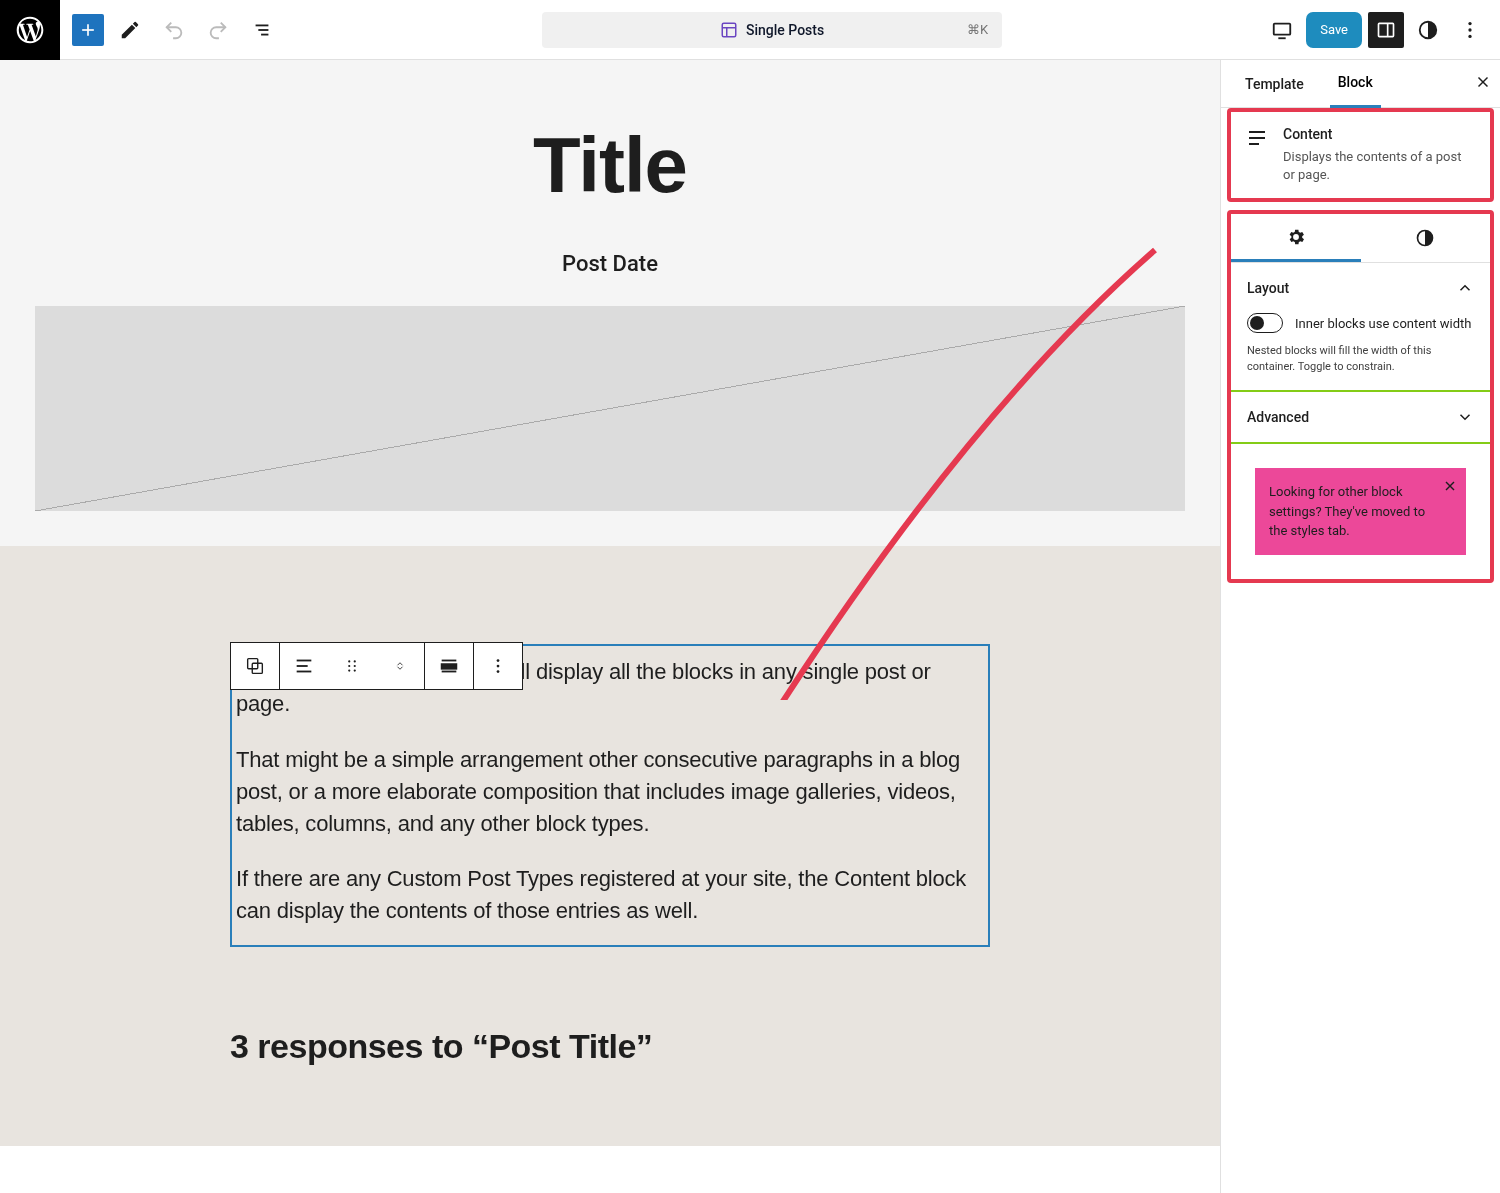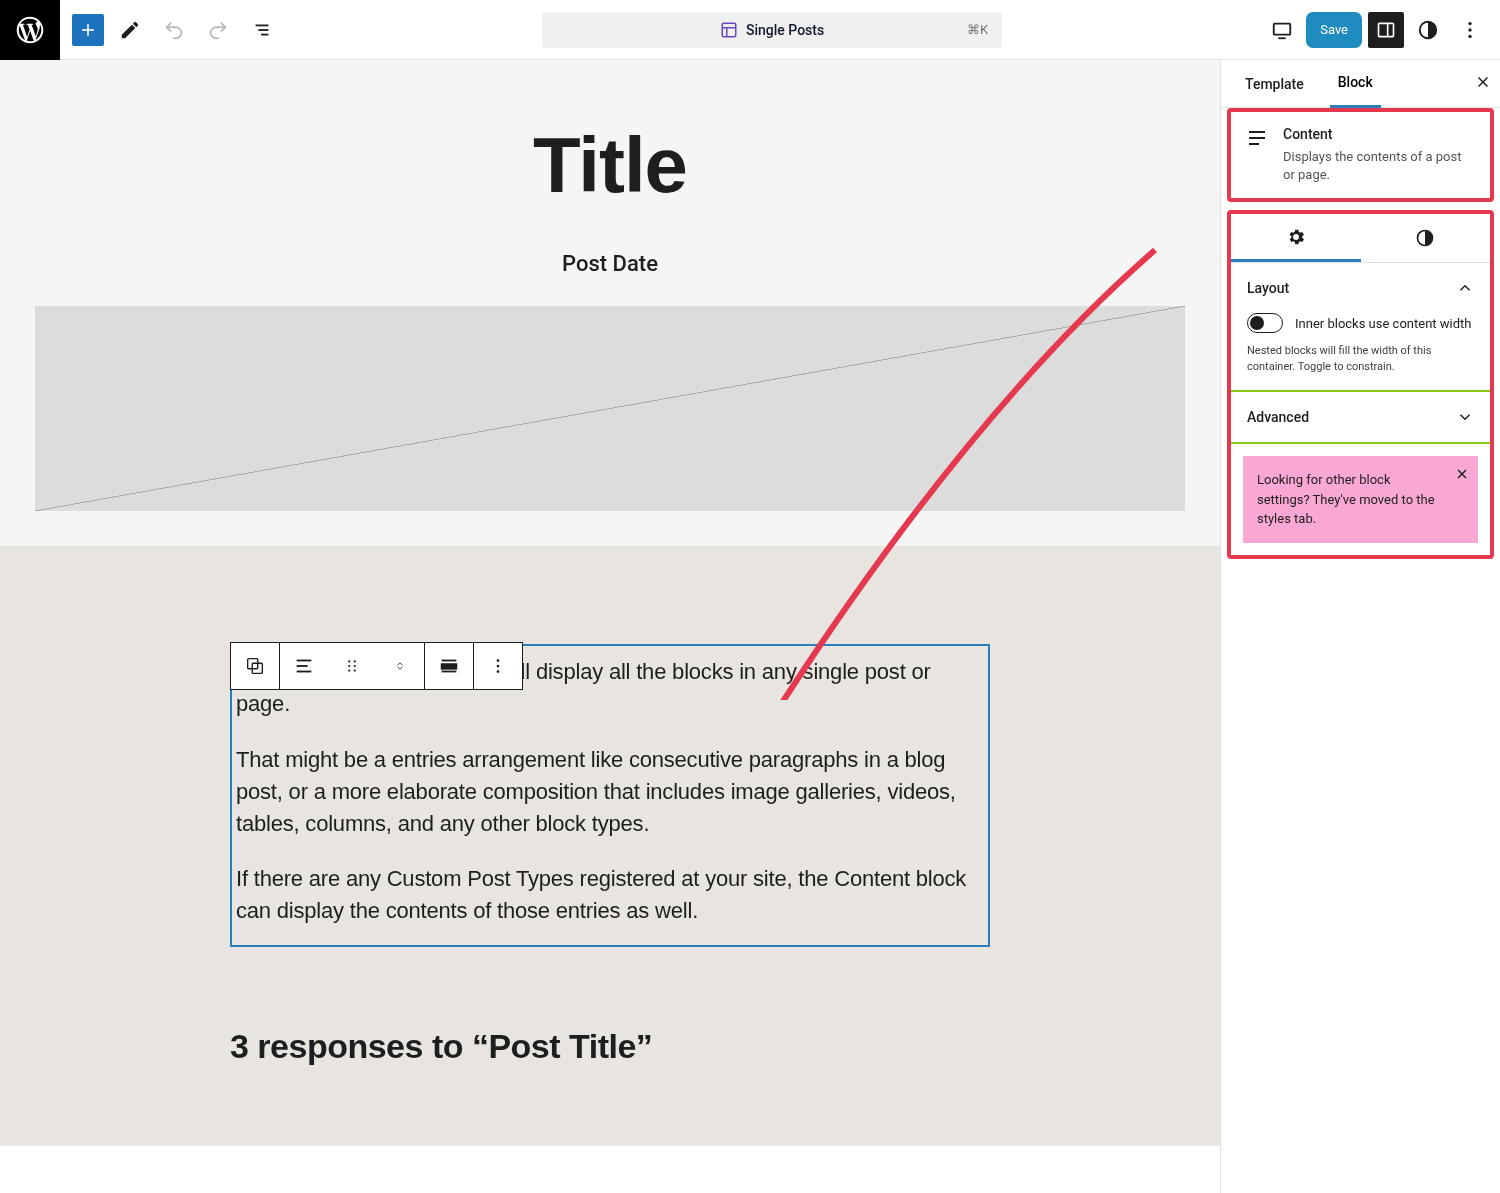--- a/index.html
+++ b/index.html
@@ -68,21 +68,21 @@
 .subtab { flex: 1; height: 48px; display: flex; align-items: center; justify-content: center; cursor: pointer; }
 .subtab.active { border-bottom: 3px solid #2a7fba; }
 .panel { padding: 16px; border-bottom: 2px solid #84cc16; }
 .panel-head { display: flex; align-items: center; justify-content: space-between; font-weight: 500; font-size: 14px; cursor: pointer; }
 .panel-body { margin-top: 16px; }
 .toggle-row { display: flex; align-items: center; gap: 12px; }
 .toggle { width: 36px; height: 20px; border: 1px solid #1e1e1e; border-radius: 10px; position: relative; background: #fff; cursor: pointer; flex-shrink: 0; }
 .toggle::after { content: ""; position: absolute; left: 2px; top: 2px; width: 14px; height: 14px; background: #1e1e1e; border-radius: 50%; }
 .toggle-label { font-size: 13px; }
 .hint { font-size: 11px; color: #404040; margin-top: 10px; line-height: 1.4; }
-.notice { margin: 12px; background: #f9a8d4; padding: 14px 36px 14px 14px; position: relative; font-size: 13px; line-height: 1.5; }
+.notice { margin: 24px; background: #ec4899; padding: 14px 36px 14px 14px; position: relative; font-size: 13px; line-height: 1.5; }
 .notice-close { position: absolute; right: 8px; top: 10px; cursor: pointer; }
 
 
 .arrow-overlay { position: absolute; pointer-events: none; top: 0; left: 0; }
 </style>
 </head>
 <body>
 
 <div class="app">
   <div class="topbar">
@@ -224,21 +224,21 @@
                       <circle cx="12" cy="6" r="1.5"></circle>
                       <circle cx="12" cy="12" r="1.5"></circle>
                       <circle cx="12" cy="18" r="1.5"></circle>
                     </svg>
                 </div>
               </div>
             </div>
 
             <div class="content-block">
               <p>This is the Content block, it will display all the blocks in any single post or page.</p>
-              <p>That might be a entries arrangement like consecutive paragraphs in a blog post, or a more elaborate composition that includes image galleries, videos, tables, columns, and any other block types.</p>
+              <p>That might be a simple arrangement other consecutive paragraphs in a blog post, or a more elaborate composition that includes image galleries, videos, tables, columns, and any other block types.</p>
               <p>If there are any Custom Post Types registered at your site, the Content block can display the contents of those entries as well.</p>
             </div>
 
             <h2 class="comments-title">3 responses to “Post Title”</h2>
           </div>
         </div>
       </div>
 
       <svg class="arrow-overlay" width="1200" height="640">
         <defs>

